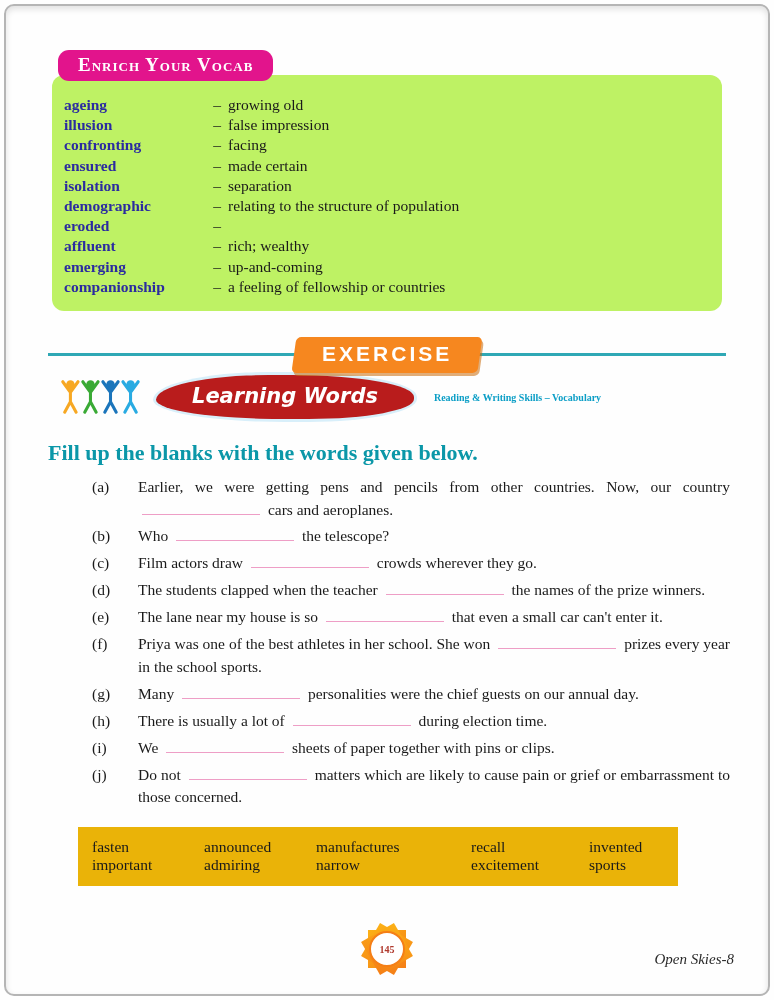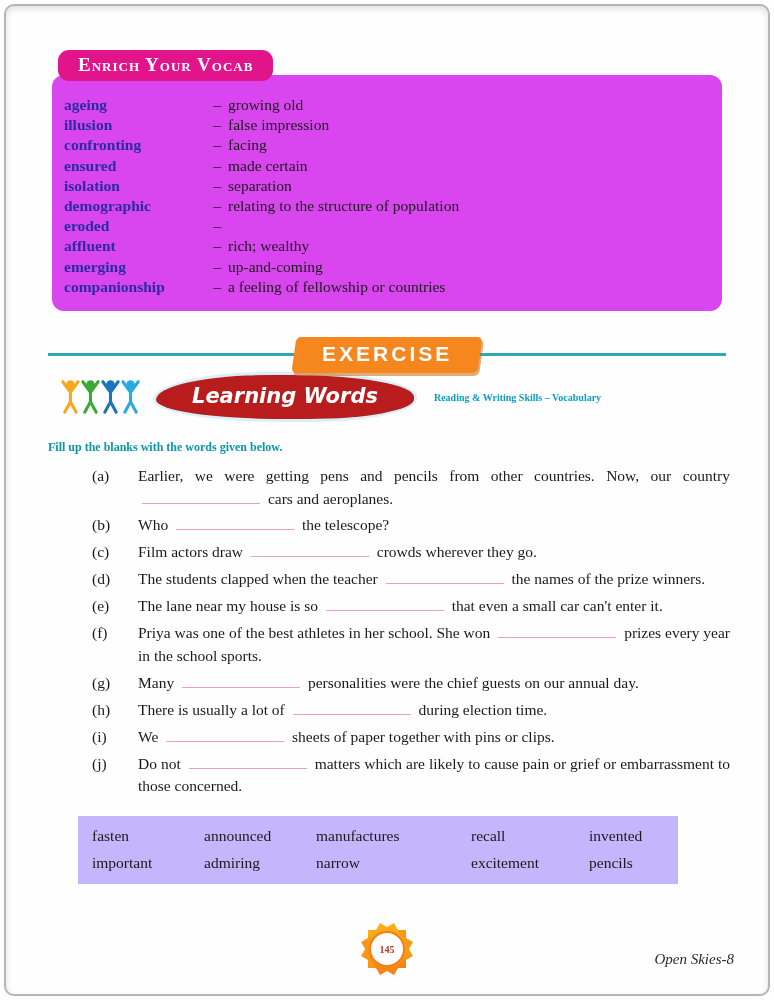--- a/index.html
+++ b/index.html
@@ -16,21 +16,21 @@
 
   
   .vocab-wrap { margin:50px 52px 0 52px; position:relative; }
   .vocab-title {
     display:inline-block; position:relative; z-index:2; margin-left:6px; margin-bottom:-12px;
     background:#e2148c; color:#ffffff; border-radius:11px;
     padding:4px 20px 5px 20px; font-weight:bold; font-size:19px;
     font-variant:small-caps; letter-spacing:1px;
   }
   .vocab-box {
-    background:#d946ef; border-radius:12px; padding:20px 22px 14px 12px;
+    background:#bef264; border-radius:12px; padding:20px 22px 14px 12px;
   }
   .vrow { display:grid; grid-template-columns:142px 22px 1fr; line-height:20.2px; font-size:15.5px; }
   .vword { font-weight:bold; color:#2b2ba0; }
   .vdash { text-align:center; color:#1a1a1a; }
   .vmean { color:#1a1a1a; }
 
   
   .exercise-rule { position:relative; margin:42px 48px 0 48px; border-top:3px solid #2fa8b5; height:0; }
   .exercise-banner {
     position:absolute; left:50%; top:-19px; transform:translateX(-50%) skewX(-8deg);
@@ -49,36 +49,36 @@
     padding:9px 36px 11px 36px;
     border-radius:48% 52% 45% 55% / 62% 55% 50% 48%;
     box-shadow:0 0 0 3px #d8effa;
   }
   .skills {
     margin-left:20px; color:#0b9ec6; font-weight:bold; font-size:10px;
   }
 
   
   .instruction {
-    margin:20px 48px 0 48px; color:#0b97a8; font-weight:bold; font-size:12px;
+    margin:20px 48px 0 48px; color:#0b97a8; font-weight:bold; font-size:22px;
   }
   .questions { margin:10px 44px 0 92px; }
   .q { display:flex; margin-bottom:4.5px; font-size:15.5px; line-height:1.45; }
   .q-label { flex:none; width:46px; }
   .q-text { flex:1; text-align:justify; }
   .blank {
     display:inline-block; width:118px; height:0.85em;
     border-bottom:1.6px solid #ee9ec6; margin:0 4px; vertical-align:baseline;
   }
 
   
   .word-bank {
-    margin:18px 96px 0 78px; background:#c4b5fd; padding:11px 10px 12px 14px;
+    margin:18px 96px 0 78px; background:#eab308; padding:11px 10px 12px 14px;
     display:grid; grid-template-columns:112px 112px 155px 118px auto;
-    row-gap:9px; font-size:15.5px;
+    font-size:15.5px;
   }
 
   
   .badge { position:absolute; left:50%; bottom:22px; transform:translateX(-50%); width:58px; height:58px; }
   .badge .ray { position:absolute; left:10px; top:10px; width:38px; height:38px;
     background:linear-gradient(135deg,#fcb116,#f57f17); }
   .badge .r0 { transform:rotate(0deg); } .badge .r1 { transform:rotate(30deg); } .badge .r2 { transform:rotate(60deg); }
   .badge .core {
     position:absolute; left:11px; top:11px; width:36px; height:36px; background:#fff;
     border:2px solid #f57f17; border-radius:50%; box-sizing:border-box;
@@ -267,21 +267,21 @@
   <div class="word-bank">
     <span>fasten</span>
     <span>announced</span>
     <span>manufactures</span>
     <span>recall</span>
     <span>invented</span>
     <span>important</span>
     <span>admiring</span>
     <span>narrow</span>
     <span>excitement</span>
-    <span>pencils</span>
+    <span>sports</span>
   </div>
 
   <div class="badge">
     <div class="ray r0"></div>
     <div class="ray r1"></div>
     <div class="ray r2"></div>
     <div class="core">145</div>
   </div>
 
   <div class="book-ref">Open Skies-8</div>

